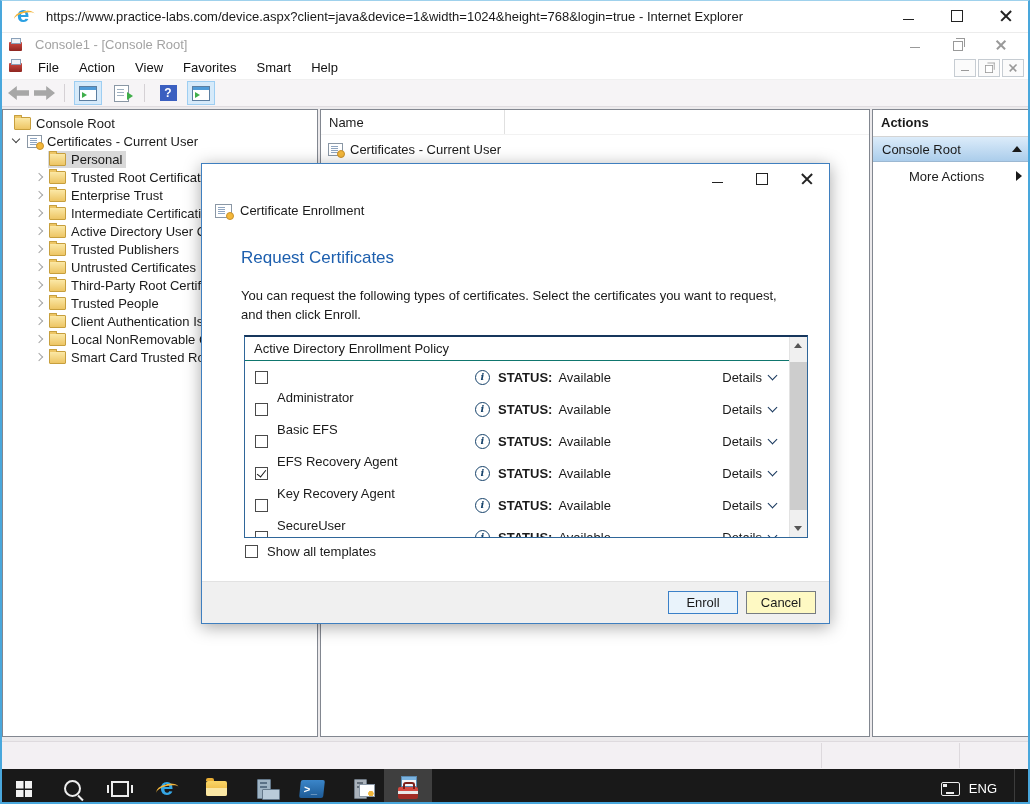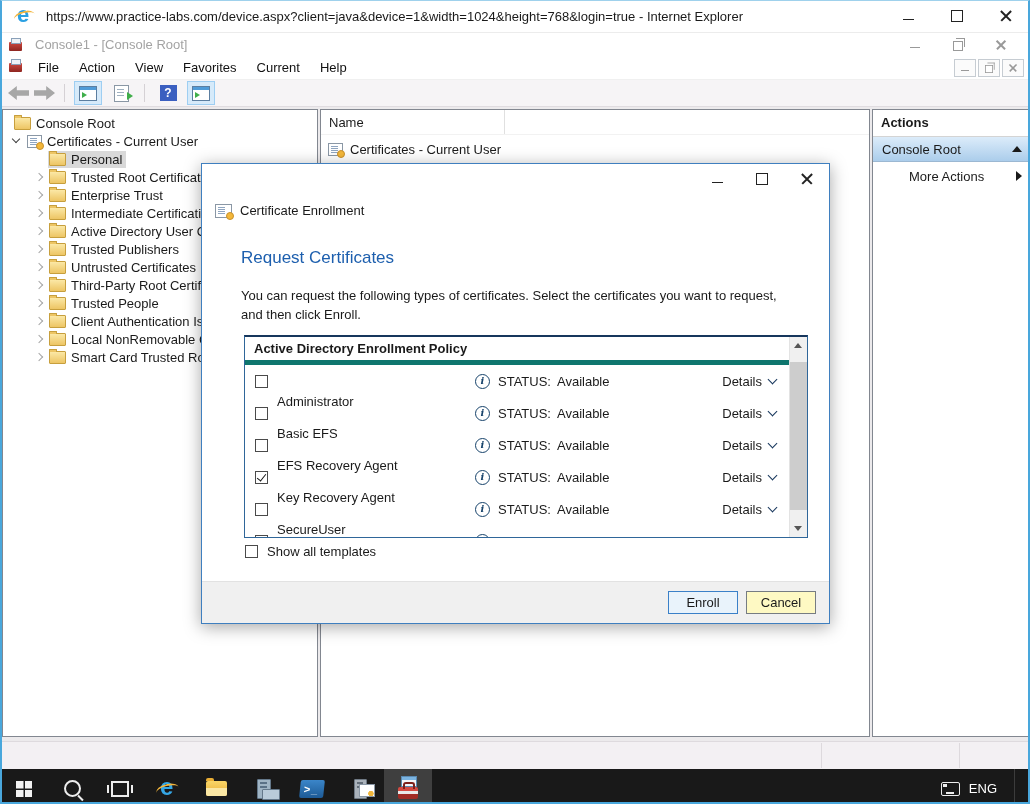--- a/index.html
+++ b/index.html
@@ -148,28 +148,28 @@
   
   #dialog{position:absolute;left:201px;top:163px;width:627px;height:459px;background:#fff;z-index:10;
     border:1px solid #3f7fbf;box-shadow:0 3px 16px rgba(0,0,0,.35);}
   .dlg-controls{position:absolute;top:9px;right:16px;display:flex;align-items:center;gap:33px;}
   .dlg-app{position:absolute;left:13px;top:39px;display:flex;align-items:center;gap:8px;}
   .dlg-app .icon-cert{width:15px;height:12px;}
   .dlg-heading{position:absolute;left:39px;top:84px;font-size:17px;color:#1d5fae;}
   .dlg-desc{position:absolute;left:39px;top:123px;width:552px;line-height:1.45;}
   .list-box{position:absolute;left:42px;top:171px;width:564px;height:203px;box-sizing:border-box;
     border:1px solid #2f6699;border-top:2px solid #16365c;overflow:hidden;}
-  .lb-header{height:23px;line-height:23px;font-weight:bold;padding-left:9px;border-bottom:5px solid #0f766e;}
+  .lb-header{height:23px;line-height:23px;font-weight:normal;padding-left:9px;border-bottom:1px solid #0f766e;}
   .lb-row{height:32px;display:flex;align-items:center;padding-left:10px;}
   .cb{width:13px;height:13px;border:1px solid #4a4a4a;background:#fff;position:relative;flex:none;box-sizing:border-box;}
   .cb.checked::after{content:"";position:absolute;left:3px;top:0;width:4px;height:8px;border-right:1.7px solid #111;border-bottom:1.7px solid #111;transform:rotate(38deg);}
   .lb-name{margin-left:9px;width:198px;margin-top:40px;}
   .icon-info{width:13px;height:13px;flex:none;border:1.4px solid #17436b;border-radius:50%;display:flex;align-items:center;justify-content:center;color:#17436b;}
   .icon-info::before{content:"i";font-family:"DejaVu Serif",serif;font-style:italic;font-weight:bold;font-size:10px;line-height:1;}
-  .lb-status-label{font-weight:normal;margin-left:8px;}
+  .lb-status-label{font-weight:bold;margin-left:8px;}
   .lb-status-value{margin-left:6px;}
   .lb-details{margin-left:auto;margin-right:31px;display:flex;align-items:center;gap:7px;}
   .chev{width:6px;height:6px;border-right:1.8px solid #16365c;border-bottom:1.8px solid #16365c;transform:rotate(45deg);margin-top:-4px;}
   .scrollbar{position:absolute;right:0;top:0;bottom:0;width:17px;background:#f0f0f0;border-left:1px solid #e3e3e3;}
   .sb-up{position:absolute;top:6px;left:4px;width:0;height:0;border-left:4.5px solid transparent;border-right:4.5px solid transparent;border-bottom:5px solid #565656;}
   .sb-down{position:absolute;bottom:6px;left:4px;width:0;height:0;border-left:4.5px solid transparent;border-right:4.5px solid transparent;border-top:5px solid #565656;}
   .sb-thumb{position:absolute;top:25px;left:0;width:17px;height:148px;background:#cdcdcd;}
   .show-all{position:absolute;left:43px;top:380px;display:flex;align-items:center;gap:9px;}
   .dlg-footer{position:absolute;left:0;right:0;bottom:0;height:41px;background:#f0f0f0;border-top:1px solid #e2e2e2;}
   .btn{position:absolute;top:9px;width:70px;height:23px;box-sizing:border-box;text-align:center;line-height:21px;}
@@ -206,21 +206,21 @@
     <div id="menu-items">
 
         <span class="menu-item">File</span>
 
         <span class="menu-item">Action</span>
 
         <span class="menu-item">View</span>
 
         <span class="menu-item">Favorites</span>
 
-        <span class="menu-item">Current</span>
+        <span class="menu-item">Smart</span>
 
         <span class="menu-item">Help</span>
       </div>
     <div class="menu-boxes">
       <span class="mb">
           <span class="gm-min"></span>
         </span>
       <span class="mb">
           <span class="g-rest"></span>
         </span>

